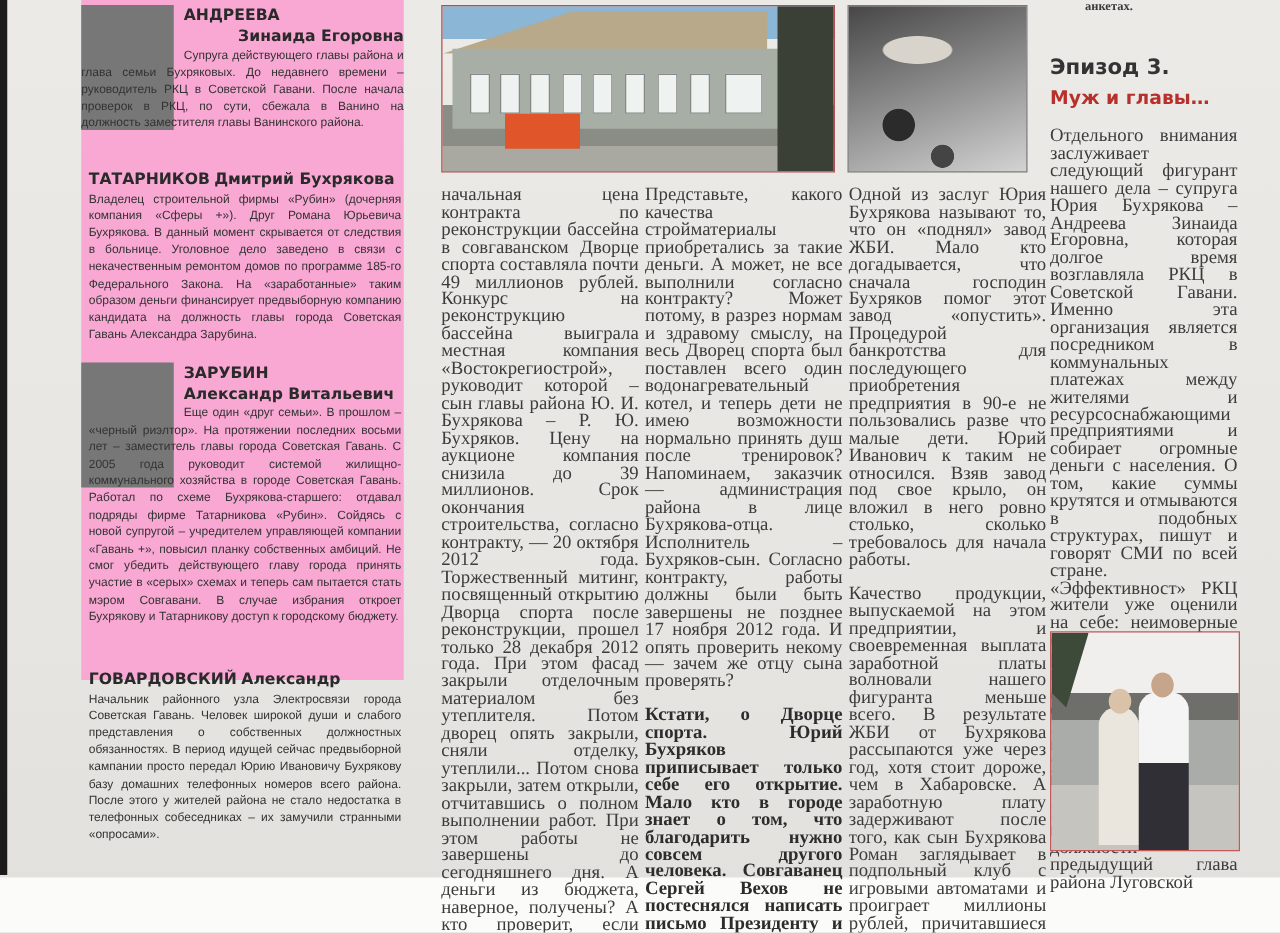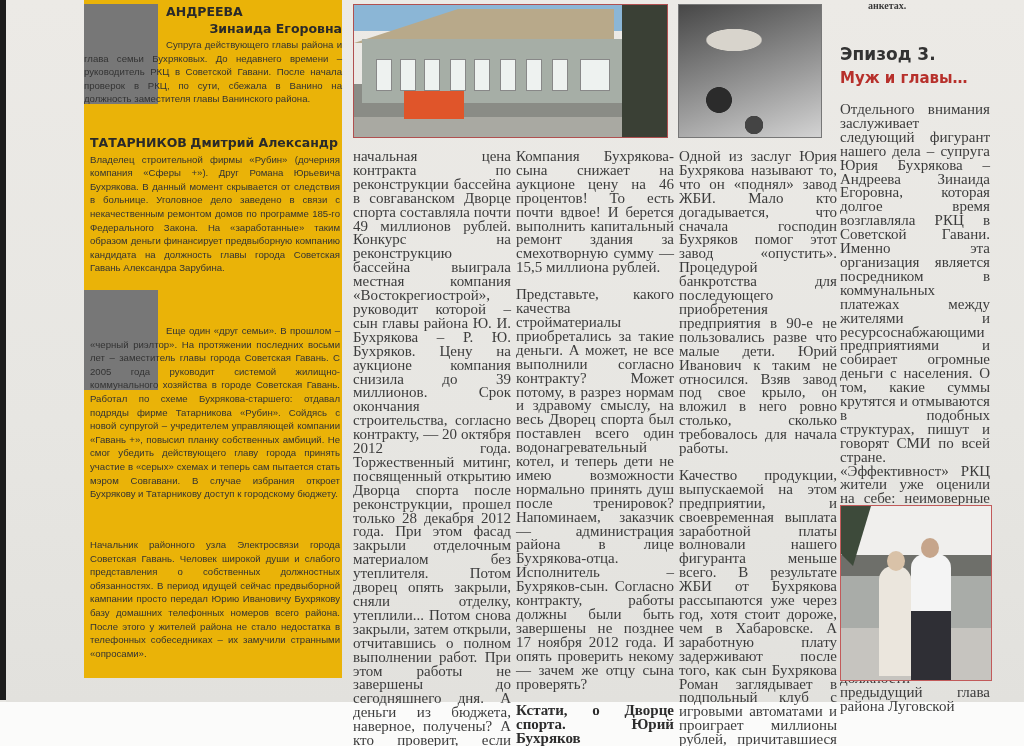--- a/index.html
+++ b/index.html
@@ -9,22 +9,22 @@
     font-family:"Liberation Serif", serif;
     color:#3a3a3a;
   }
   .left-edge { position:absolute; left:0; top:0; width:6px; height:700px; background:#1c1c1c; }
   .bottom-white { position:absolute; left:0; top:702px; width:1024px; height:44px; background:#fbfbfa; }
   .paper {
     position:absolute; left:6px; top:0; width:1018px; height:702px;
     background:linear-gradient(180deg,#eceae6 0%,#e7e6e2 60%,#e2e1dd 100%);
   }
   .sidebar {
-    position:absolute; left:84px; top:0; width:258px; height:678px;
-    background:#eab308;
+    position:absolute; left:65px; top:0; width:258px; height:544px;
+    background:#f9a8d4;
     font-family:"Liberation Sans", sans-serif;
     font-size:9.6px; line-height:13.6px; color:#333;
   }
   .bio { position:absolute; left:0; width:258px; }
   .bio .photo {
     position:absolute; left:0; top:4px; width:74px; height:100px;
     background:#777; overflow:hidden;
   }
   .bio .name1, .bio .name2 {
     font-family:"DejaVu Sans", sans-serif; font-weight:bold; color:#2a2a2a;
@@ -108,31 +108,39 @@
     <div style="margin-left:82px; padding-top:5px;">
       <div class="name1" style="font-size:12.5px;">АНДРЕЕВА</div>
       <div class="name2" style="font-size:12.5px; margin-top:3px;text-align:right;">Зинаида Егоровна</div>
     </div>
     <p style="position:absolute; left:0; top:38px; width:258px; text-indent:82px;">Супруга действующего главы района и глава семьи Бухряковых. До недавнего времени – руководитель РКЦ в Советской Гавани. После начала проверок в РКЦ, по сути, сбежала в Ванино на должность заместителя главы Ванинского района.</p>
   </div>
 
   <div class="bio" style="top:136px; padding:0 0 0 6px; width:250px;">
     <div style="font-size:12.5px;">
       <span class="name1">ТАТАРНИКОВ</span>
-      <span class="name2">Дмитрий Александр</span>
+      <span class="name2">Дмитрий Бухрякова</span>
     </div>
     <p style="margin-top:2px;">Владелец строительной фирмы «Рубин» (дочерняя компания «Сферы +»). Друг Романа Юрьевича Бухрякова. В данный момент скрывается от следствия в больнице. Уголовное дело заведено в связи с некачественным ремонтом домов по программе 185-го Федерального Закона. На «заработанные» таким образом деньги финансирует предвыборную компанию кандидата на должность главы города Советская Гавань Александра Зарубина.</p>
   </div>
 
   <div class="bio" style="top:286px;">
     <div class="photo photo-man"></div>
+    <div style="margin-left:82px; padding-top:5px;">
+      <div class="name1" style="font-size:12.5px;">ЗАРУБИН</div>
+      <div class="name2" style="font-size:12.5px; margin-top:3px;">Александр Витальевич</div>
+    </div>
     <p style="position:absolute; left:0; top:38px; width:250px; padding-left:6px; text-indent:76px;">Еще один «друг семьи». В прошлом – «черный риэлтор». На протяжении последних восьми лет – заместитель главы города Советская Гавань. С 2005 года руководит системой жилищно-коммунального хозяйства в городе Советская Гавань. Работал по схеме Бухрякова-старшего: отдавал подряды фирме Татарникова «Рубин». Сойдясь с новой супругой – учредителем управляющей компании «Гавань +», повысил планку собственных амбиций. Не смог убедить действующего главу города принять участие в «серых» схемах и теперь сам пытается стать мэром Совгавани. В случае избрания откроет Бухрякову и Татарникову доступ к городскому бюджету.</p>
   </div>
 
   <div class="bio" style="top:536px; padding:0 0 0 6px; width:250px;">
+    <div style="font-size:12.5px;">
+      <span class="name1">ГОВАРДОВСКИЙ</span>
+      <span class="name2">Александр</span>
+    </div>
     <p style="margin-top:2px;">Начальник районного узла Электросвязи города Советская Гавань. Человек широкой души и слабого представления о собственных должностных обязанностях. В период идущей сейчас предвыборной кампании просто передал Юрию Ивановичу Бухрякову базу домашних телефонных номеров всего района. После этого у жителей района не стало недостатка в телефонных собеседниках – их замучили странными «опросами».</p>
   </div>
 </div>
 
 <div class="photo-building">
   <div class="roof"></div>
   <div class="wall"></div>
   <div class="win" style="left:22px"></div>
   <div class="win" style="left:46px"></div>
   <div class="win" style="left:70px"></div>
@@ -145,21 +153,20 @@
   <div class="lift"></div>
   <div class="tree"></div>
 </div>
 <div class="photo-money"></div>
 
 <div class="col" style="left:353px;">
   <p>начальная цена контракта по реконструкции бассейна в совгаванском Дворце спорта составляла почти 49 миллионов рублей. Конкурс на реконструкцию бассейна выиграла местная компания «Востокрегиострой», руководит которой – сын главы района Ю. И. Бухрякова – Р. Ю. Бухряков. Цену на аукционе компания снизила до 39 миллионов. Срок окончания строительства, согласно контракту, — 20 октября 2012 года. Торжественный митинг, посвященный открытию Дворца спорта после реконструкции, прошел только 28 декабря 2012 года. При этом фасад закрыли отделочным материалом без утеплителя. Потом дворец опять закрыли, сняли отделку, утеплили... Потом снова закрыли, затем открыли, отчитавшись о полном выполнении работ. При этом работы не завершены до сегодняшнего дня. А деньги из бюджета, наверное, получены? А кто проверит, если заказчик — папа, а подрядчик — сын?</p>
 </div>
 
 <div class="col" style="left:516px;">
-  <p>Компания Бухрякова-сына снижает на аукционе цену на 46 процентов! То есть почти вдвое! И берется выполнить капитальный ремонт здания за смехотворную сумму — 15,5 миллиона рублей.</p>
   <p>Представьте, какого качества стройматериалы приобретались за такие деньги. А может, не все выполнили согласно контракту? Может потому, в разрез нормам и здравому смыслу, на весь Дворец спорта был поставлен всего один водонагревательный котел, и теперь дети не имею возможности нормально принять душ после тренировок? Напоминаем, заказчик — администрация района в лице Бухрякова-отца. Исполнитель – Бухряков-сын. Согласно контракту, работы должны были быть завершены не позднее 17 ноября 2012 года. И опять проверить некому — зачем же отцу сына проверять?</p>
   <p class="bold">Кстати, о Дворце спорта. Юрий Бухряков приписывает только себе его открытие. Мало кто в городе знает о том, что благодарить нужно совсем другого человека. Совгаванец Сергей Вехов не постеснялся написать письмо Президенту и рассказать</p>
 </div>
 
 <div class="col" style="left:679px;">
   <p>Одной из заслуг Юрия Бухрякова называют то, что он «поднял» завод ЖБИ. Мало кто догадывается, что сначала господин Бухряков помог этот завод «опустить». Процедурой банкротства для последующего приобретения предприятия в 90-е не пользовались разве что малые дети. Юрий Иванович к таким не относился. Взяв завод под свое крыло, он вложил в него ровно столько, сколько требовалось для начала работы.</p>
   <p>Качество продукции, выпускаемой на этом предприятии, и своевременная выплата заработной платы волновали нашего фигуранта меньше всего. В результате ЖБИ от Бухрякова рассыпаются уже через год, хотя стоит дороже, чем в Хабаровске. А заработную плату задерживают после того, как сын Бухрякова Роман заглядывает в подпольный клуб с игровыми автоматами и проиграет миллионы рублей, причитавшиеся сотрудникам в качестве заработной платы.</p>
 </div>
 
 <div class="top-frag">анкетах.</div>

